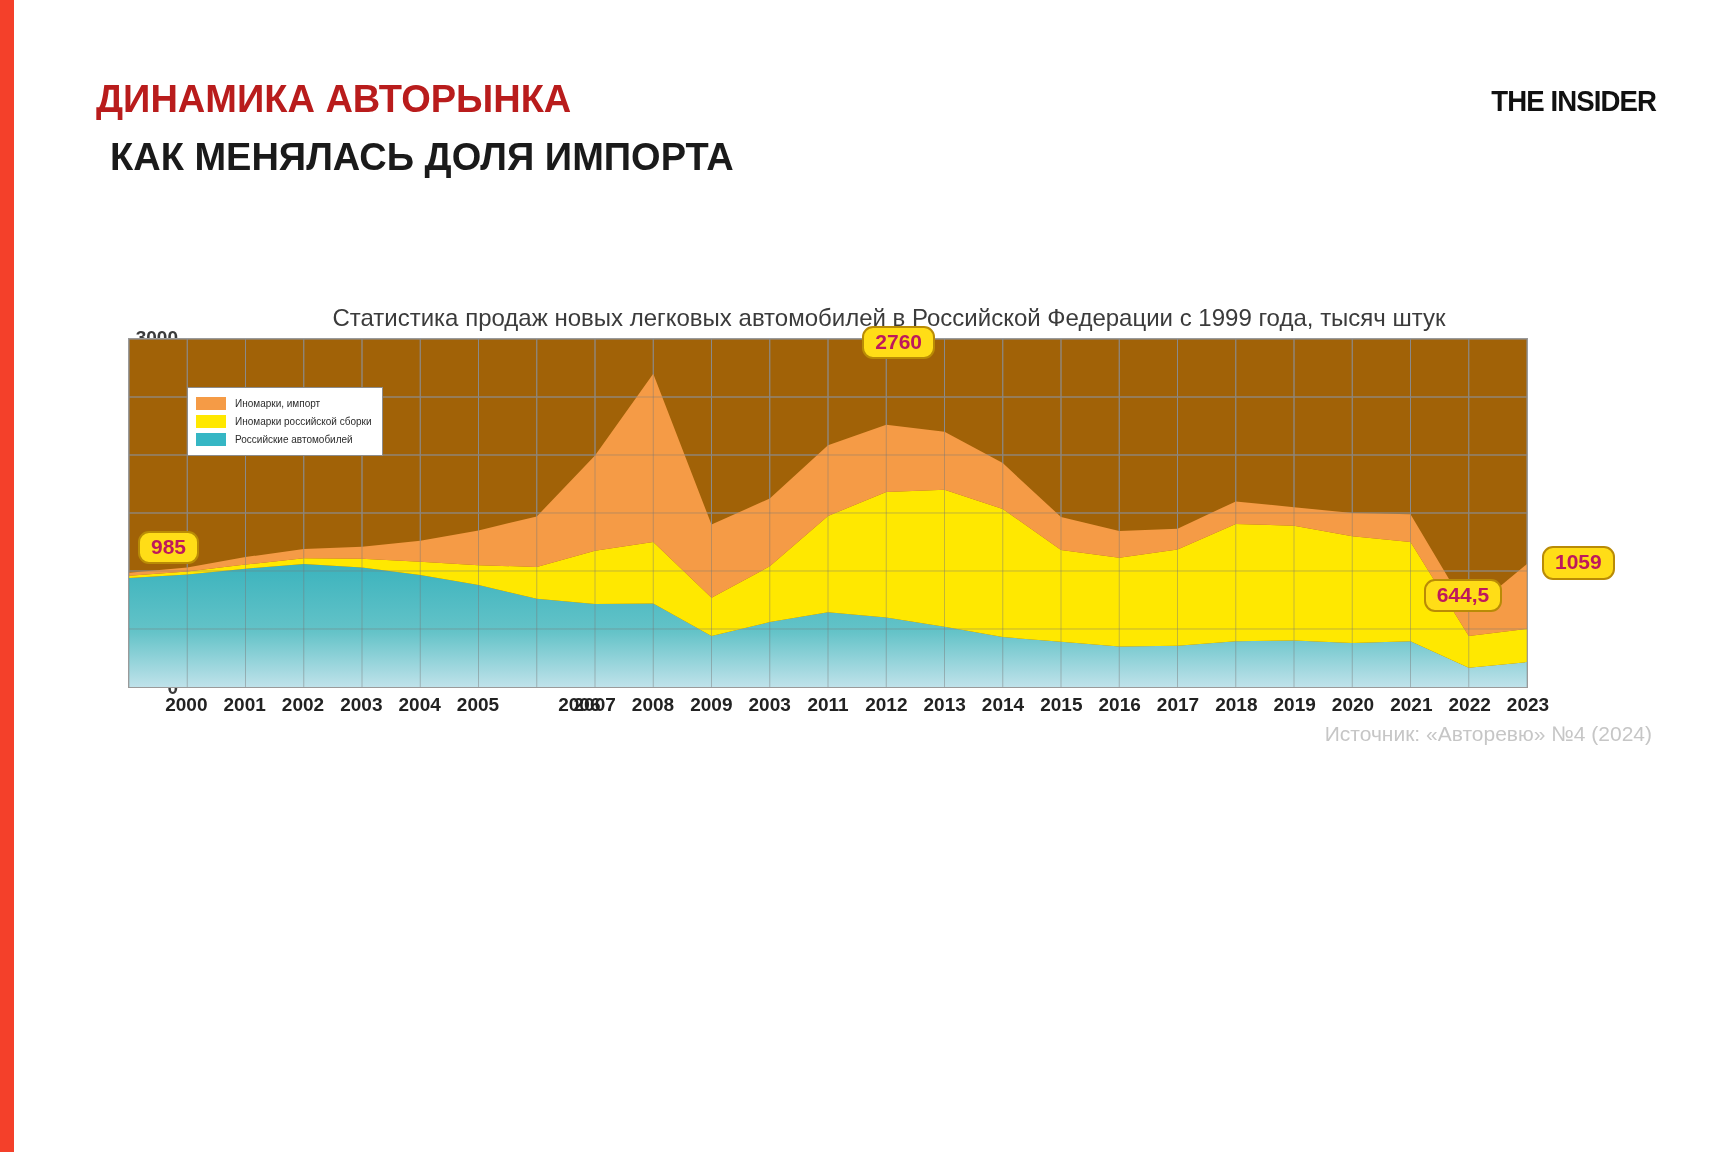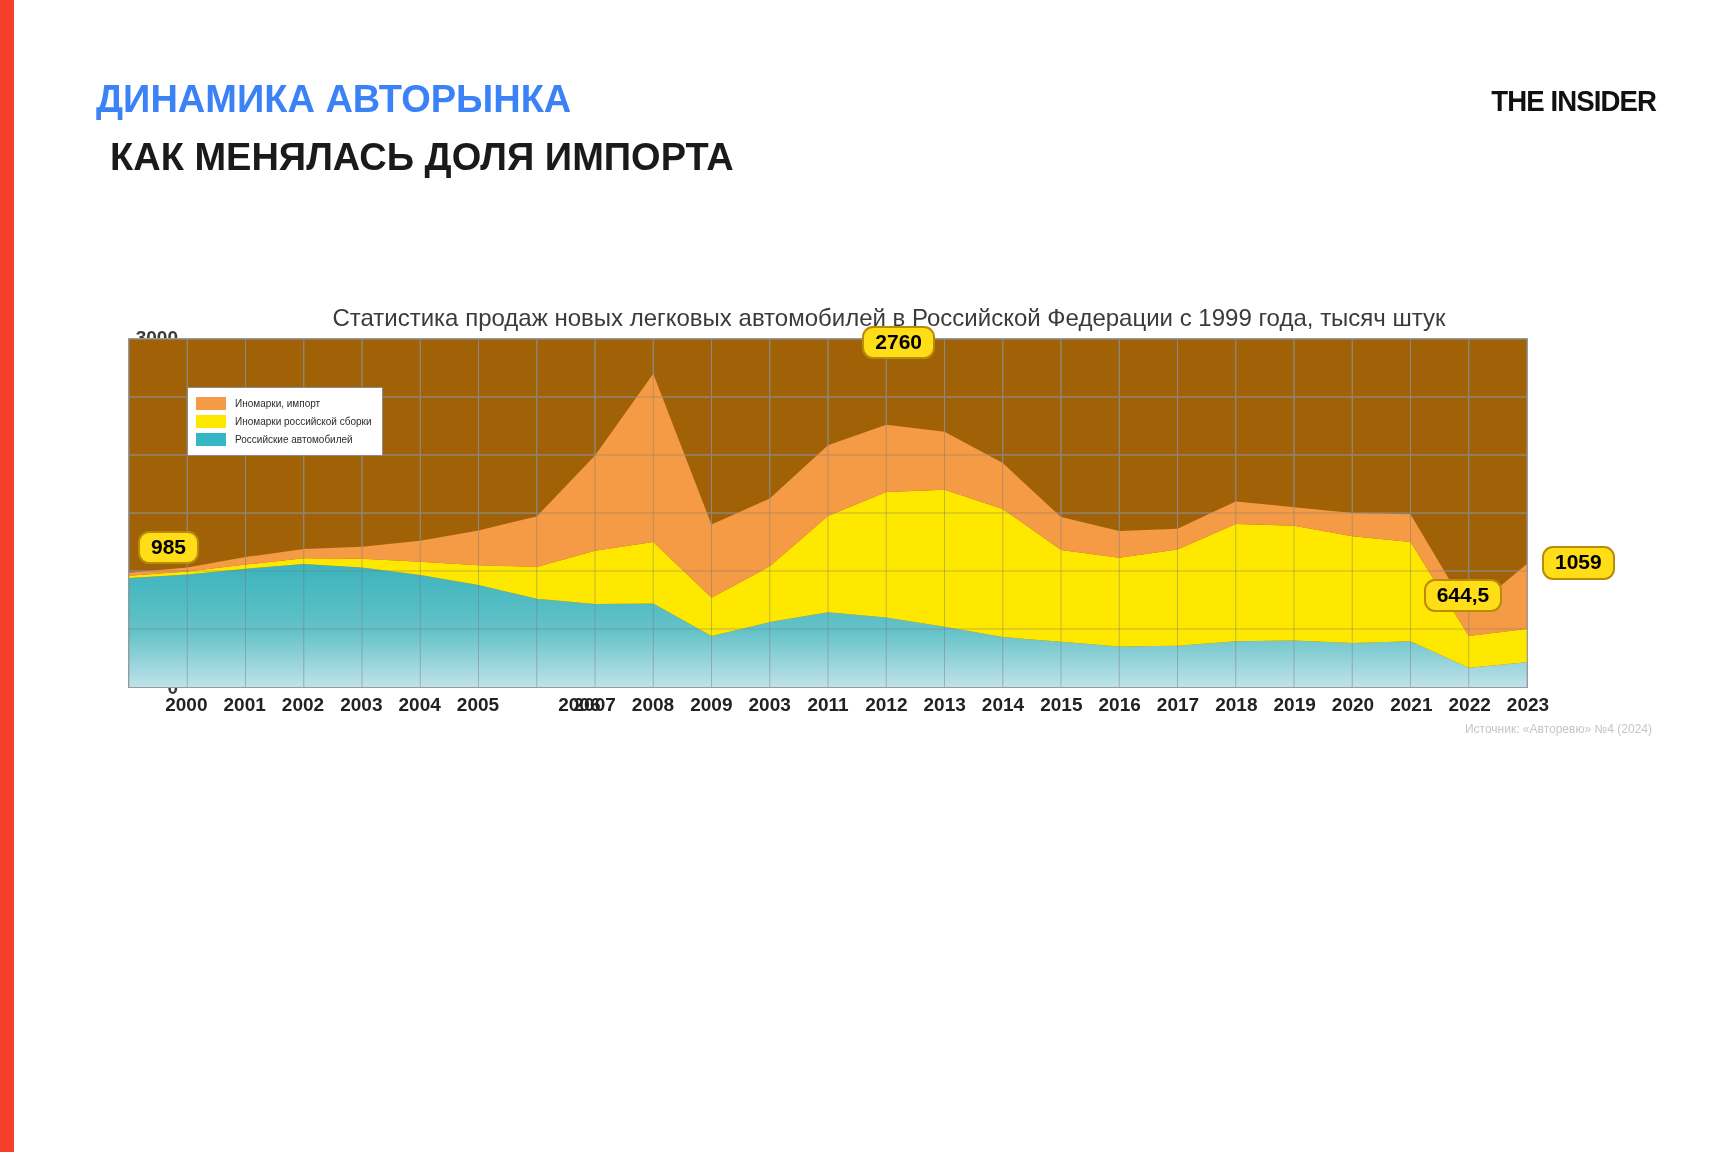--- a/index.html
+++ b/index.html
@@ -23,21 +23,21 @@
   }
   #header {
     position: absolute;
     left: 96px;
     top: 78px;
     width: 1560px;
   }
   #title-line1 {
     font-size: 38px;
     font-weight: bold;
-    color: #3b82f6;
+    color: #b91c1c;
     letter-spacing: 0px;
     line-height: 1.15;
     margin: 0;
     white-space: nowrap;
   }
   #title-line2 {
     font-size: 38px;
     font-weight: bold;
     color: #1a1a1a;
     letter-spacing: 0px;
@@ -117,21 +117,21 @@
     font-size: 19px;
     font-weight: bold;
     color: #222222;
     transform: translateX(-50%);
     white-space: nowrap;
   }
   #source-note {
     position: absolute;
     right: 8px;
     top: 422px;
-    font-size: 12px;
+    font-size: 21px;
     color: #c6c6c6;
     white-space: nowrap;
   }
 
   
   #legend {
     position: absolute;
     left: 58px;
     top: 48px;
     background: #ffffff;
@@ -156,21 +156,21 @@
     color: #2b2b2b;
     white-space: nowrap;
   }
 
   
   .callout {
     position: absolute;
     background: #ffdd17;
     border: 2px solid #b98b06;
     border-radius: 11px;
-    color: #000000;
+    color: #be185d;
     font-size: 21px;
     font-weight: bold;
     padding: 2px 11px 3px 11px;
     white-space: nowrap;
     z-index: 8;
     line-height: 1.15;
   }
 </style>
 </head>
 <body>

